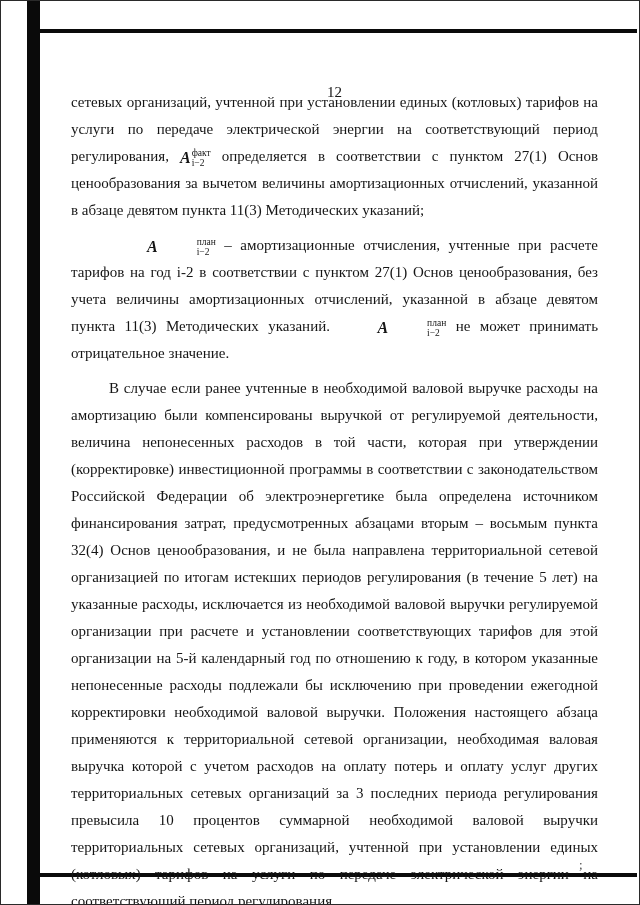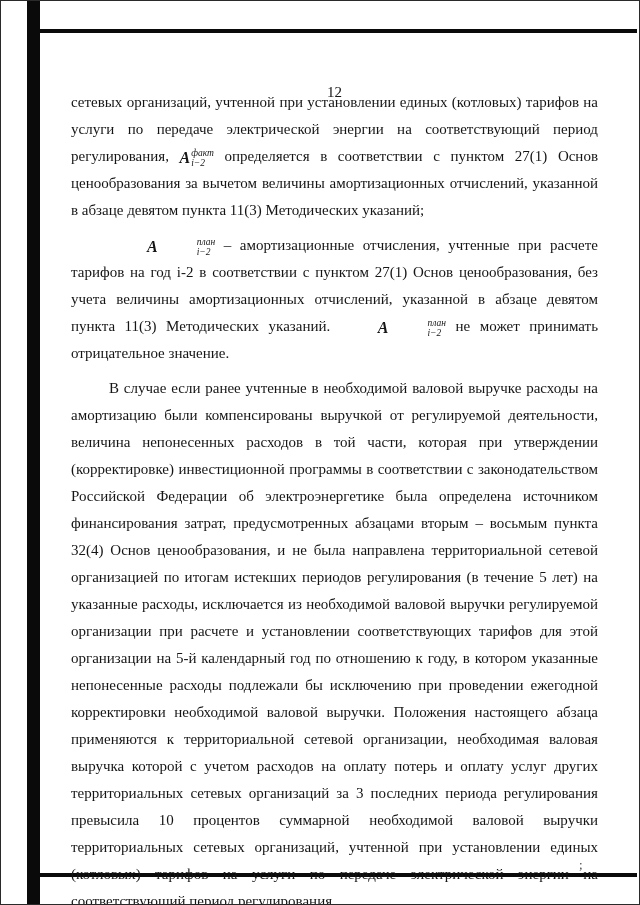--- a/index.html
+++ b/index.html
@@ -78,21 +78,20 @@
   }
   .fstack {
     display: inline-flex;
     flex-direction: column;
     justify-content: center;
     margin-left: 1px;
   }
   .fsup, .fsub {
     font-size: 9.5px;
     line-height: 10px;
-    font-style: italic;
   }
   .stray-mark {
     position: absolute;
     left: 578px;
     top: 856px;
     font-size: 13px;
     color: #444;
   }
 </style>
 </head>

